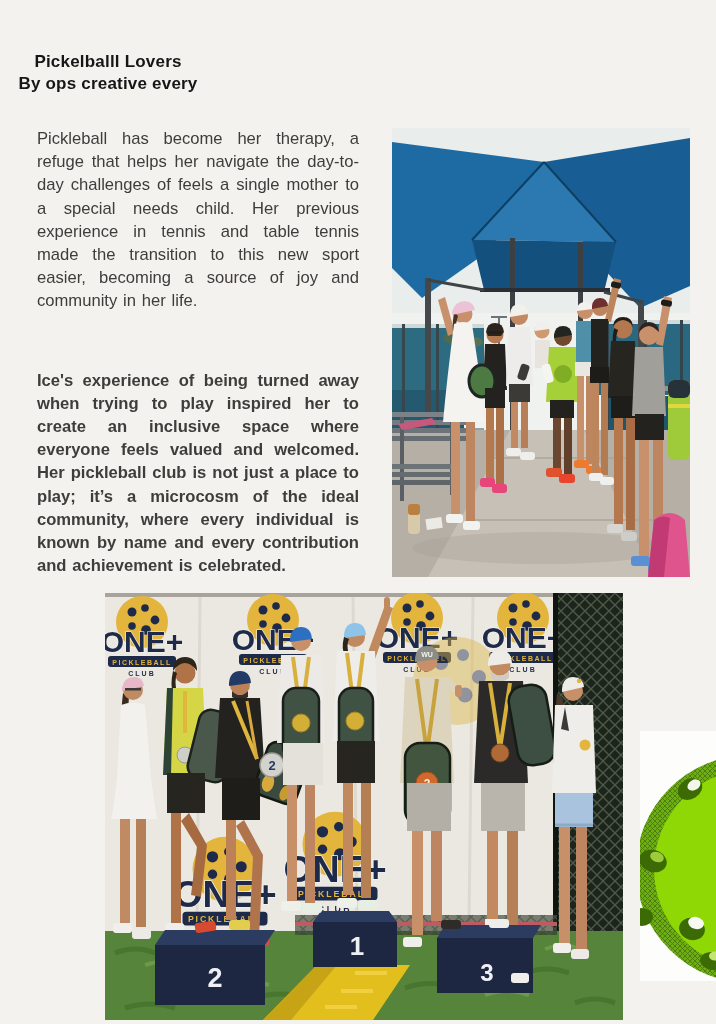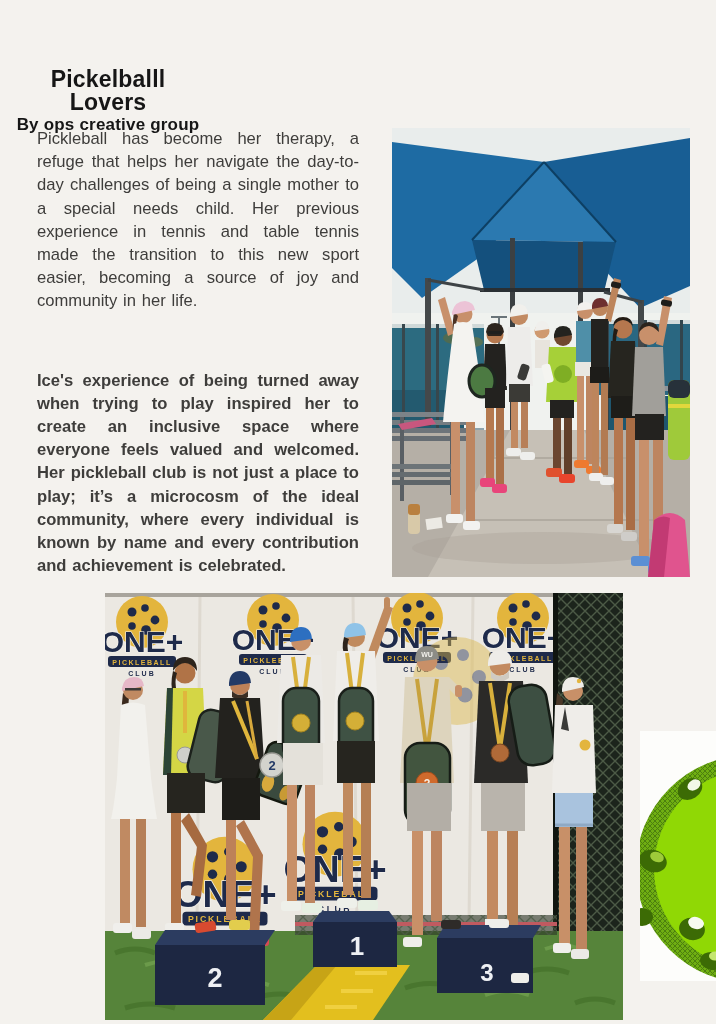--- a/index.html
+++ b/index.html
@@ -1,44 +1,44 @@
 <!DOCTYPE html>
 <html><head>
 <meta charset="utf-8">
 <style>
   html,body{margin:0;padding:0;background:#e9e7e3;}
   .page{position:relative;width:716px;height:1024px;background:#f4f2ee;
         font-family:"Liberation Sans",sans-serif;overflow:hidden;margin:0 auto;}
   .masthead{position:absolute;left:10px;top:50px;width:196px;text-align:center;
             color:#161616;font-weight:700;}
-  .masthead .title{font-size:23px;line-height:23px;letter-spacing:.2px;margin-top:18px;}
+  .masthead .title{font-size:17px;line-height:23px;letter-spacing:.2px;}
   .masthead .subtitle{font-size:17px;line-height:22px;letter-spacing:.2px;}
   .body-text{position:absolute;left:37px;top:127px;width:322px;color:#3e3d3b;
              font-size:16.6px;line-height:23.2px;text-align:justify;word-spacing:1.2px;}
   .body-text p{margin:0;}
   .body-text p + p{margin-top:56px;font-weight:bold;}
   figure{margin:0;position:absolute;padding:0;}
   .photo-top{left:392px;top:128px;width:298px;height:449px;}
   .photo-bottom{left:105px;top:593px;width:518px;height:427px;}
   .ball-card{position:absolute;left:640px;top:731px;width:76px;height:250px;background:#fdfdfb;}
   svg{display:block;}
   .logo-brand{font-family:"Liberation Sans",sans-serif;font-weight:700;}
 </style>
 </head>
 <body>
 
 <div class="page">
 
   <header class="masthead">
     <div class="title">Pickelballl Lovers</div>
-    <div class="subtitle">By ops creative group</div>
+    <div class="subtitle">By ops creative every</div>
   </header>
 
   <section class="body-text">
-    <p>Pickleball has become her therapy, a refuge that helps her navigate the day-to-day challenges of being a single mother to a special needs child. Her previous experience in tennis and table tennis made the transition to this new sport easier, becoming a source of joy and community in her life.</p>
+    <p>Pickleball has become her therapy, a refuge that helps her navigate the day-to-day challenges of feels a single mother to a special needs child. Her previous experience in tennis and table tennis made the transition to this new sport easier, becoming a source of joy and community in her life.</p>
     <p>Ice's experience of being turned away when trying to play inspired her to create an inclusive space where everyone feels valued and welcomed. Her pickleball club is not just a place to play; it’s a microcosm of the ideal community, where every individual is known by name and every contribution and achievement is celebrated.</p>
   </section>
 
   <figure class="photo-top" role="img" aria-label="Group of smiling women players posing under a blue shade canopy beside outdoor pickleball courts">
     <svg width="298" height="449" viewBox="0 0 298 449">
 
       <rect width="298" height="449" fill="#e9edec"></rect>
       <rect y="185" width="298" height="120" fill="#f0f2ef"></rect>
 
       <g>

